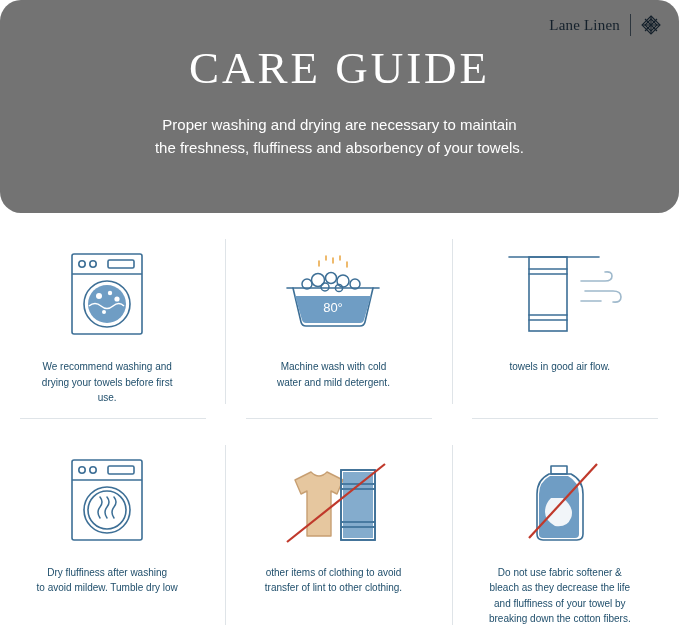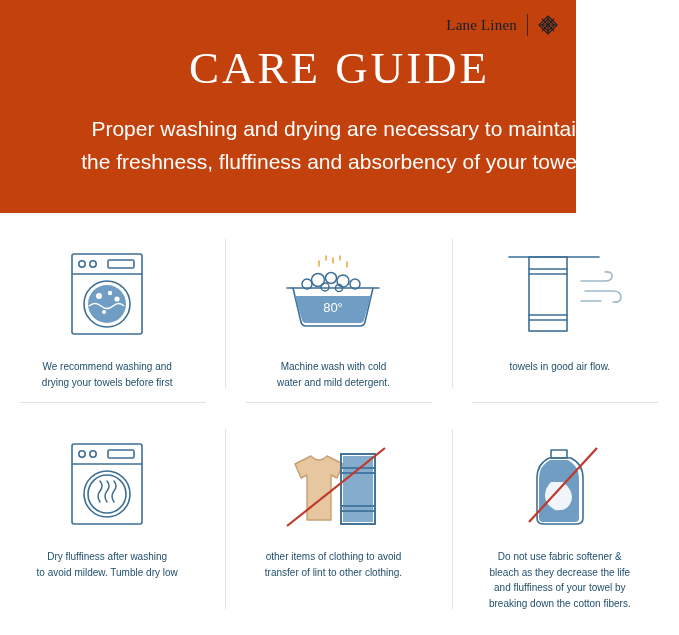--- a/index.html
+++ b/index.html
@@ -10,24 +10,25 @@
     width: 679px;
     height: 635px;
     background: #ffffff;
     font-family: "Liberation Sans", sans-serif;
     overflow: hidden;
   }
 
   
   .header {
     position: relative;
-    width: 576px;
+    width: 679px;
     height: 213px;
-    background: #c2410c;
+    background: #737373;
     box-sizing: border-box;
+    border-radius: 21px;
   }
   .brand {
     position: absolute;
     top: 14px;
     right: 18px;
     display: flex;
     align-items: center;
     gap: 10px;
   }
   .brand-name {
@@ -60,21 +61,21 @@
     letter-spacing: 3px;
     color: #ffffff;
     line-height: 1.1;
   }
   .subtitle {
     position: absolute;
     top: 113px;
     left: 0;
     width: 679px;
     text-align: center;
-    font-size: 21px;
+    font-size: 15px;
     color: #ffffff;
     line-height: 1.55;
     font-weight: 400;
   }
   .subtitle span { display: block; }
 
   
   .grid {
     width: 679px;
     padding: 0;
@@ -180,20 +181,21 @@
             <circle cx="33" cy="48" r="3"></circle>
             <circle cx="44" cy="45" r="2.2"></circle>
             <circle cx="51" cy="51" r="2.6"></circle>
             <circle cx="38" cy="64" r="2"></circle>
           </g>
         </svg>
       </div>
       <div class="caption">
         <span>We recommend washing and</span>
         <span>drying your towels before first</span>
+        <span>use.</span>
       </div>
     </div>
 
     <div class="cell divider-right">
       <div class="icon-wrap">
         <svg width="120" height="80" viewBox="0 0 120 80">
           <g fill="none" stroke="#3d6f96" stroke-width="1.6" stroke-linecap="round">
             <path d="M20 34 L28 68 q1 4 5 4 L87 72 q4 0 5 -4 L100 34"></path>
             <path d="M14 34 L106 34"></path>
           </g>

